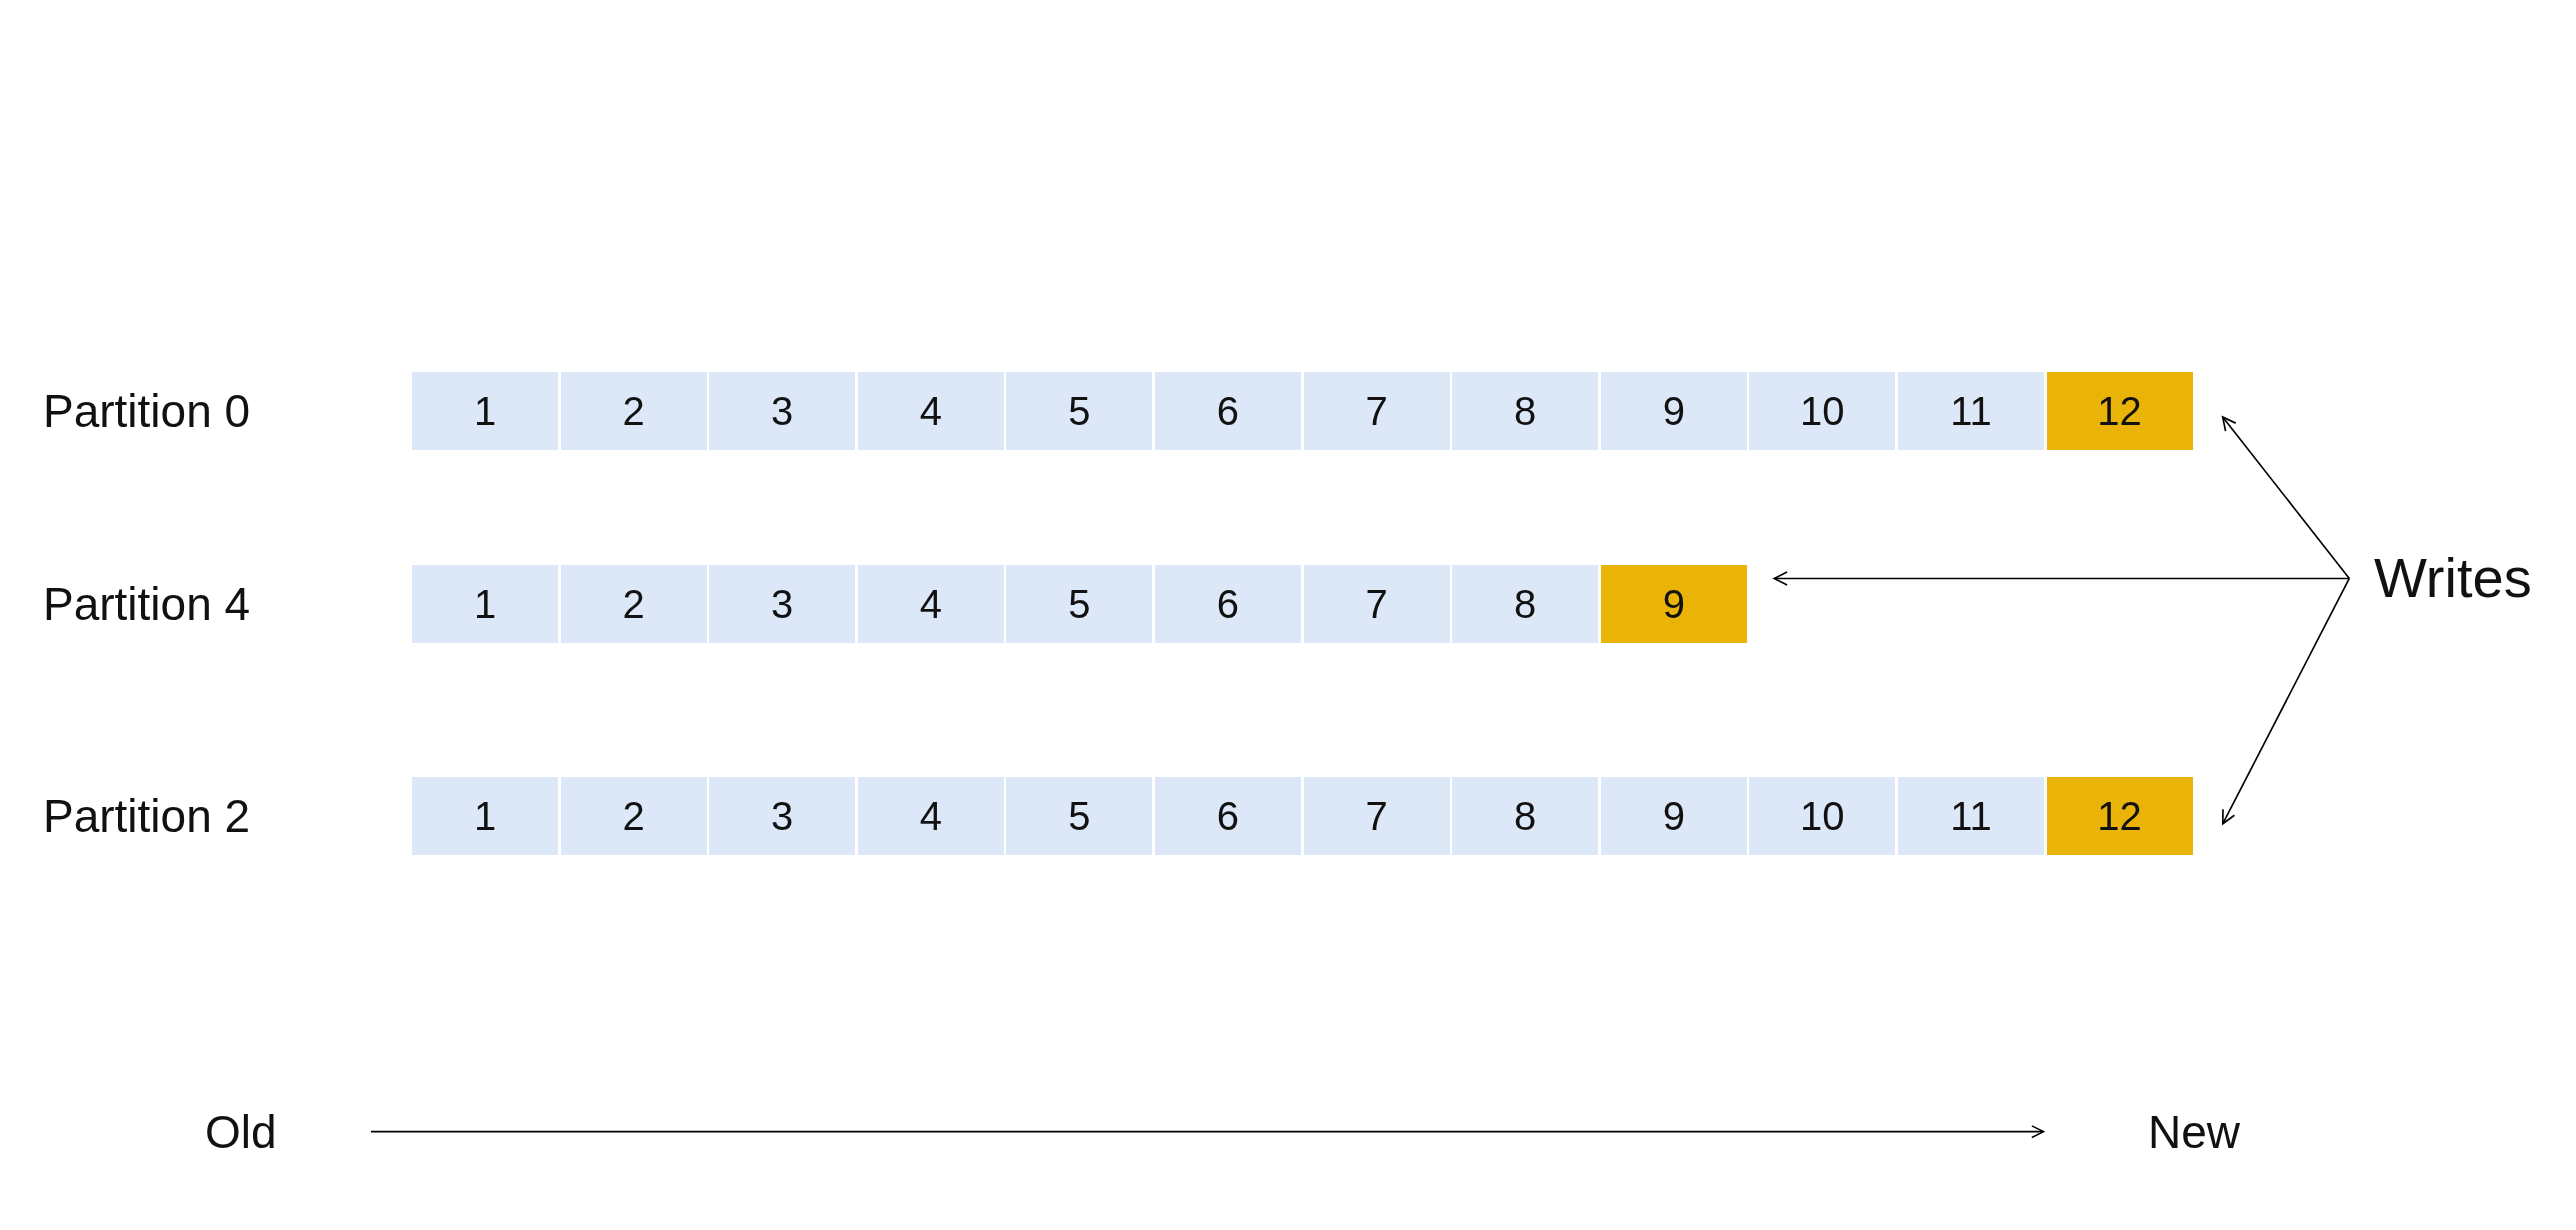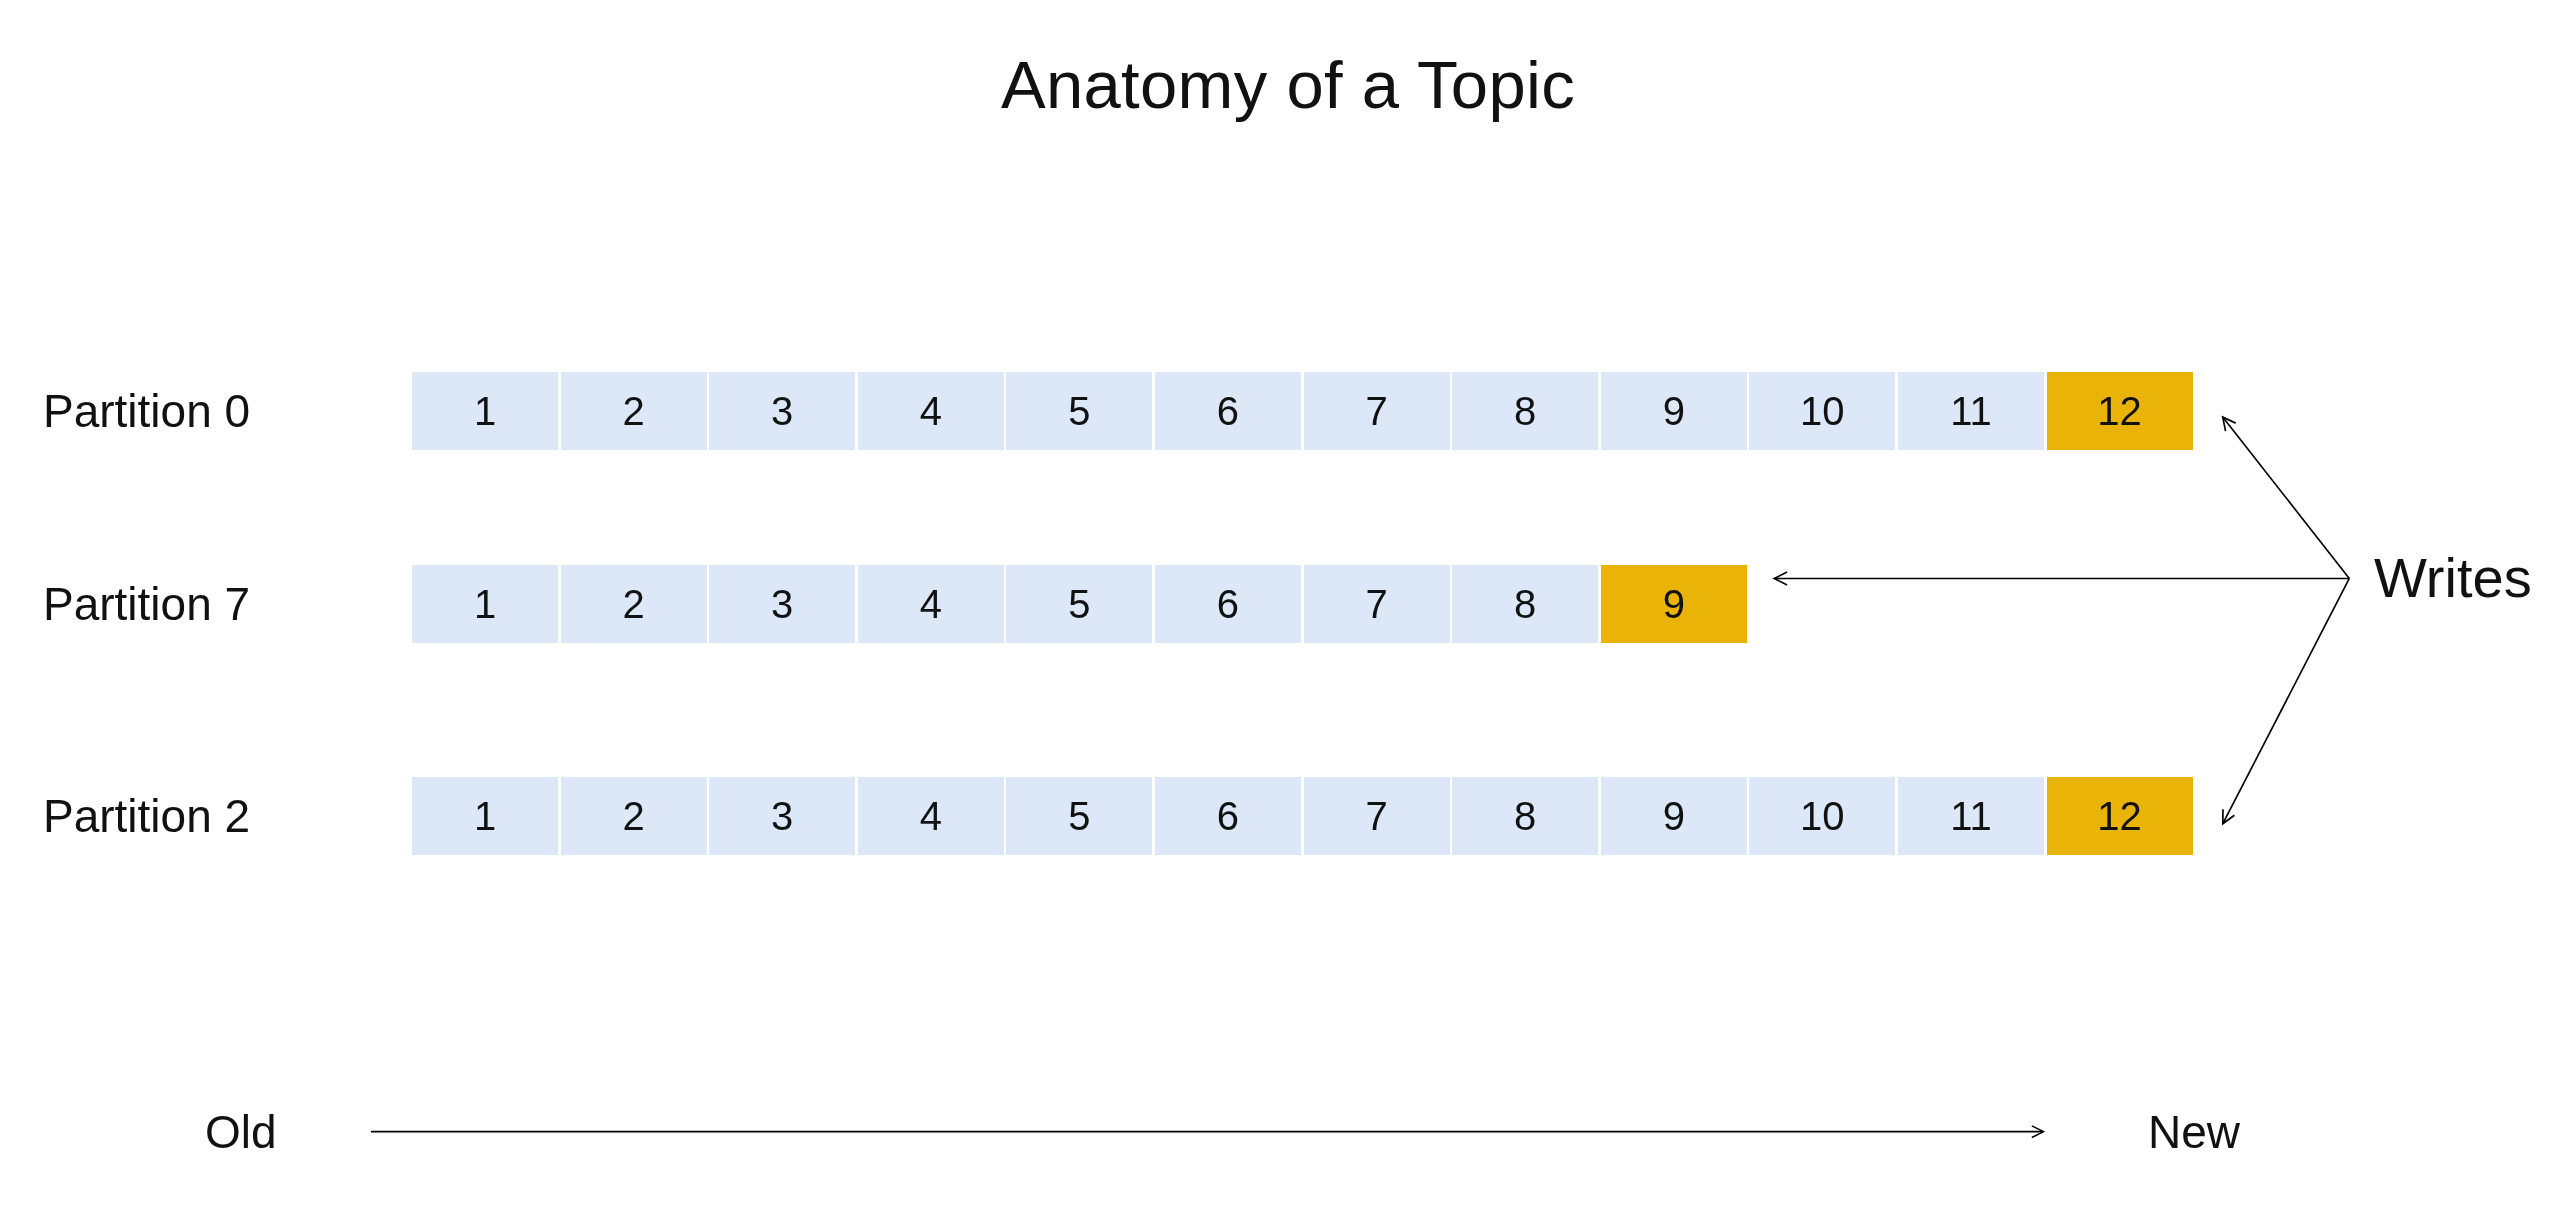--- a/index.html
+++ b/index.html
@@ -107,42 +107,41 @@
     width: 2576px;
     height: 1231px;
     pointer-events: none;
   }
 </style>
 </head>
 <body>
 
 <div id="canvas">
 
-  <div class="title">Anatomy of a Topic</div>
 
   <div id="rows">
       <div class="partition-row" style="top: 372px; left: 0px; width: 2576px;">
         <div class="row-label">Partition 0</div>
         <div class="cells" style="left: 412px; gap: 2.6px;">
           <div class="cell old" style="width: 146px; height: 78px;">1</div>
           <div class="cell old" style="width: 146px; height: 78px;">2</div>
           <div class="cell old" style="width: 146px; height: 78px;">3</div>
           <div class="cell old" style="width: 146px; height: 78px;">4</div>
           <div class="cell old" style="width: 146px; height: 78px;">5</div>
           <div class="cell old" style="width: 146px; height: 78px;">6</div>
           <div class="cell old" style="width: 146px; height: 78px;">7</div>
           <div class="cell old" style="width: 146px; height: 78px;">8</div>
           <div class="cell old" style="width: 146px; height: 78px;">9</div>
           <div class="cell old" style="width: 146px; height: 78px;">10</div>
           <div class="cell old" style="width: 146px; height: 78px;">11</div>
           <div class="cell new" style="width: 146px; height: 78px;">12</div>
         </div>
       </div>
       <div class="partition-row" style="top: 565px; left: 0px; width: 2576px;">
-        <div class="row-label">Partition 7</div>
+        <div class="row-label">Partition 4</div>
         <div class="cells" style="left: 412px; gap: 2.6px;">
           <div class="cell old" style="width: 146px; height: 78px;">1</div>
           <div class="cell old" style="width: 146px; height: 78px;">2</div>
           <div class="cell old" style="width: 146px; height: 78px;">3</div>
           <div class="cell old" style="width: 146px; height: 78px;">4</div>
           <div class="cell old" style="width: 146px; height: 78px;">5</div>
           <div class="cell old" style="width: 146px; height: 78px;">6</div>
           <div class="cell old" style="width: 146px; height: 78px;">7</div>
           <div class="cell old" style="width: 146px; height: 78px;">8</div>
           <div class="cell new" style="width: 146px; height: 78px;">9</div>

